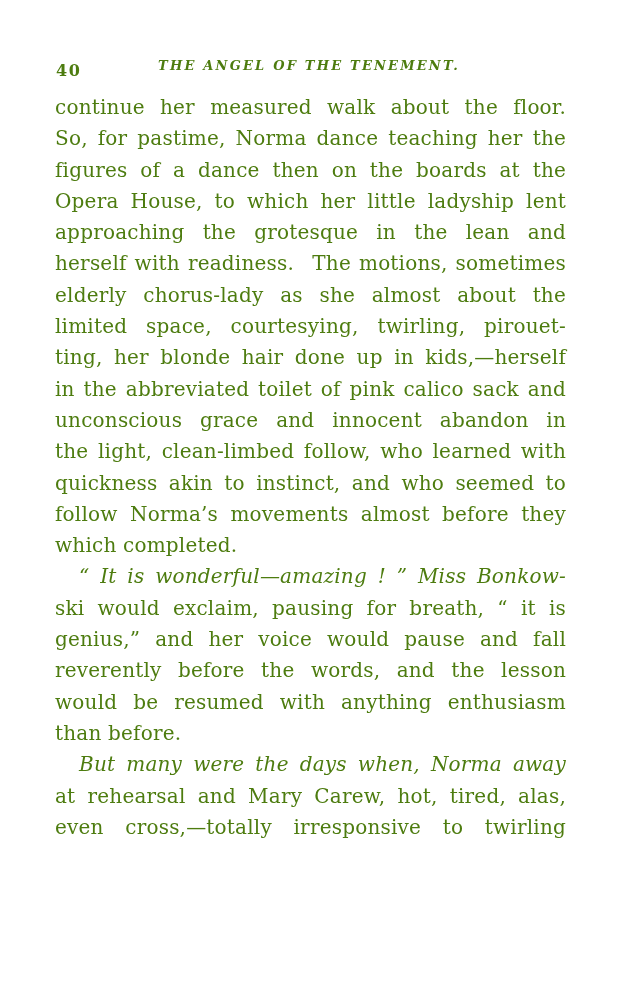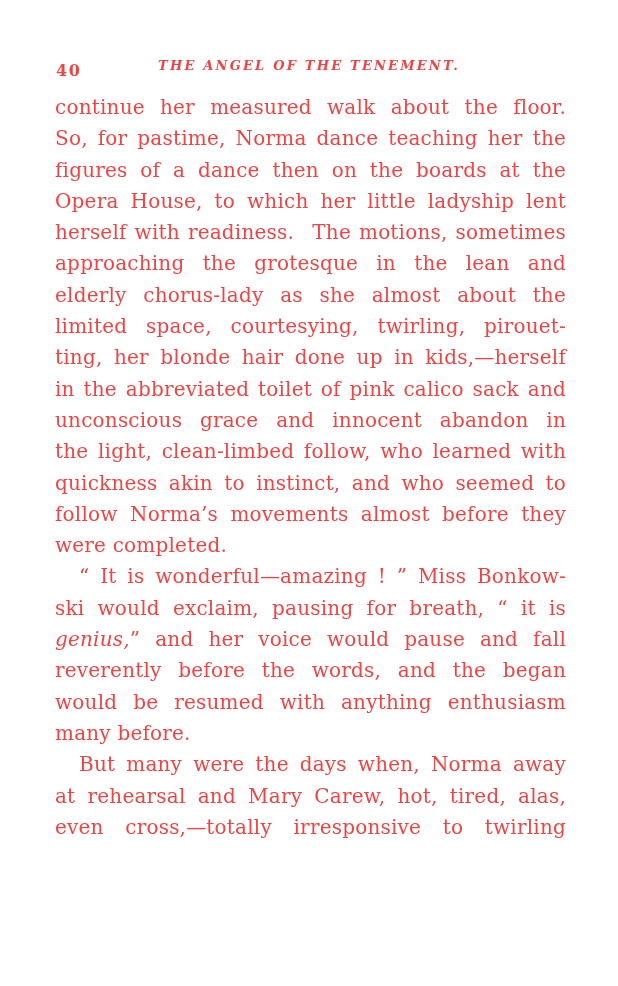--- a/index.html
+++ b/index.html
@@ -5,21 +5,21 @@
   html, body {
     margin: 0;
     padding: 0;
     background: #ffffff;
   }
   .page {
     position: relative;
     width: 618px;
     height: 986px;
     background: #ffffff;
-    color: #ef4444;
+    color: #4d7c0f;
     font-family: "DejaVu Serif", "Liberation Serif", serif;
     overflow: hidden;
   }
   .running-header {
     position: absolute;
     top: 58px;
     left: 0;
     width: 618px;
     height: 26px;
   }
@@ -51,52 +51,52 @@
     line-height: 31.3px;
     letter-spacing: 0.2px;
     white-space: normal;
   }
   .line.justify {
     text-align: justify;
     text-align-last: justify;
   }
   .line.indent {
     text-indent: 24px;
+    font-style: italic;
   }
   .italic {
-    font-style: italic;
   }
 </style>
 </head>
 <body>
 
 <div class="page">
   <header class="running-header">
     <span class="page-number">40</span>
     <span class="running-title">THE ANGEL OF THE TENEMENT.</span>
   </header>
   <main class="body-text">
       <div class="line justify"><span>continue her measured walk about the floor.</span></div>
       <div class="line justify"><span>So, for pastime, Norma dance teaching her the</span></div>
       <div class="line justify"><span>figures of a dance then on the boards at the</span></div>
       <div class="line justify"><span>Opera House, to which her little ladyship lent</span></div>
+      <div class="line justify"><span>approaching the grotesque in the lean and</span></div>
       <div class="line justify"><span>herself with readiness.  The motions, sometimes</span></div>
-      <div class="line justify"><span>approaching the grotesque in the lean and</span></div>
       <div class="line justify"><span>elderly chorus-lady as she almost about the</span></div>
       <div class="line justify"><span>limited space, courtesying, twirling, pirouet-</span></div>
       <div class="line justify"><span>ting, her blonde hair done up in kids,—herself</span></div>
       <div class="line justify"><span>in the abbreviated toilet of pink calico sack and</span></div>
       <div class="line justify"><span>unconscious grace and innocent abandon in</span></div>
       <div class="line justify"><span>the light, clean-limbed follow, who learned with</span></div>
       <div class="line justify"><span>quickness akin to instinct, and who seemed to</span></div>
       <div class="line justify"><span>follow Norma’s movements almost before they</span></div>
-      <div class="line"><span>were completed.</span></div>
+      <div class="line"><span>which completed.</span></div>
       <div class="line justify indent"><span>“ It is wonderful—amazing ! ” Miss Bonkow-</span></div>
       <div class="line justify"><span>ski would exclaim, pausing for breath, “ it is</span></div>
       <div class="line justify"><span class="italic">genius,</span><span>” and her voice would pause and fall</span></div>
-      <div class="line justify"><span>reverently before the words, and the began</span></div>
+      <div class="line justify"><span>reverently before the words, and the lesson</span></div>
       <div class="line justify"><span>would be resumed with anything enthusiasm</span></div>
-      <div class="line"><span>many before.</span></div>
+      <div class="line"><span>than before.</span></div>
       <div class="line justify indent"><span>But many were the days when, Norma away</span></div>
       <div class="line justify"><span>at rehearsal and Mary Carew, hot, tired, alas,</span></div>
       <div class="line justify"><span>even cross,—totally irresponsive to twirling</span></div>
     </main>
 </div>
 
 </body></html>

